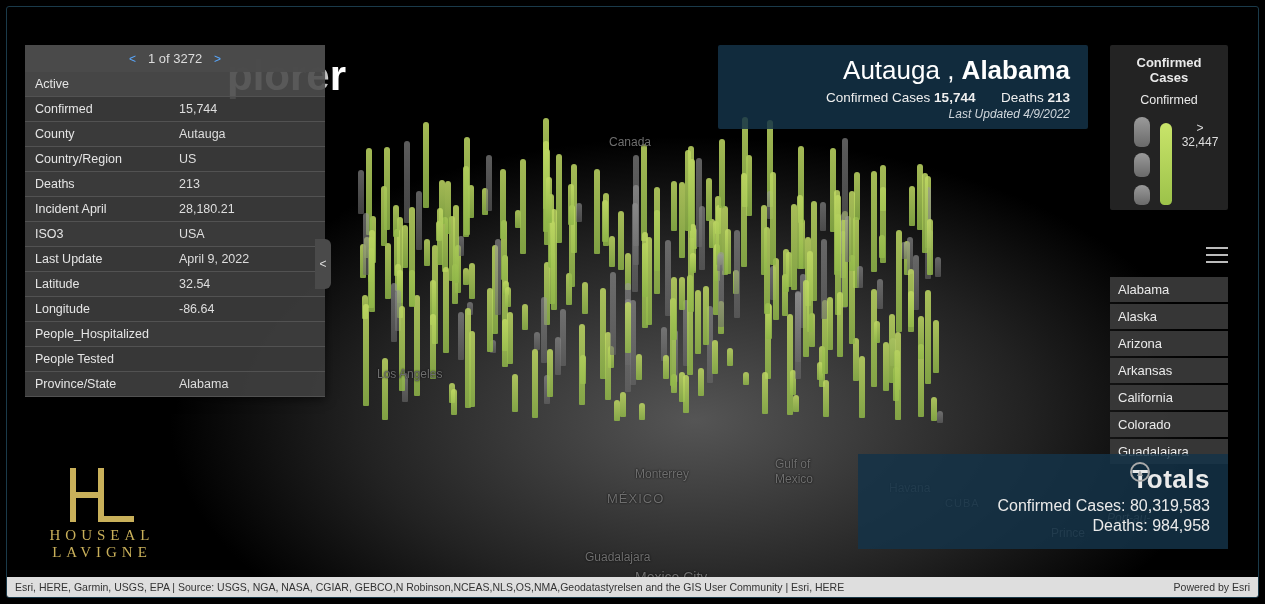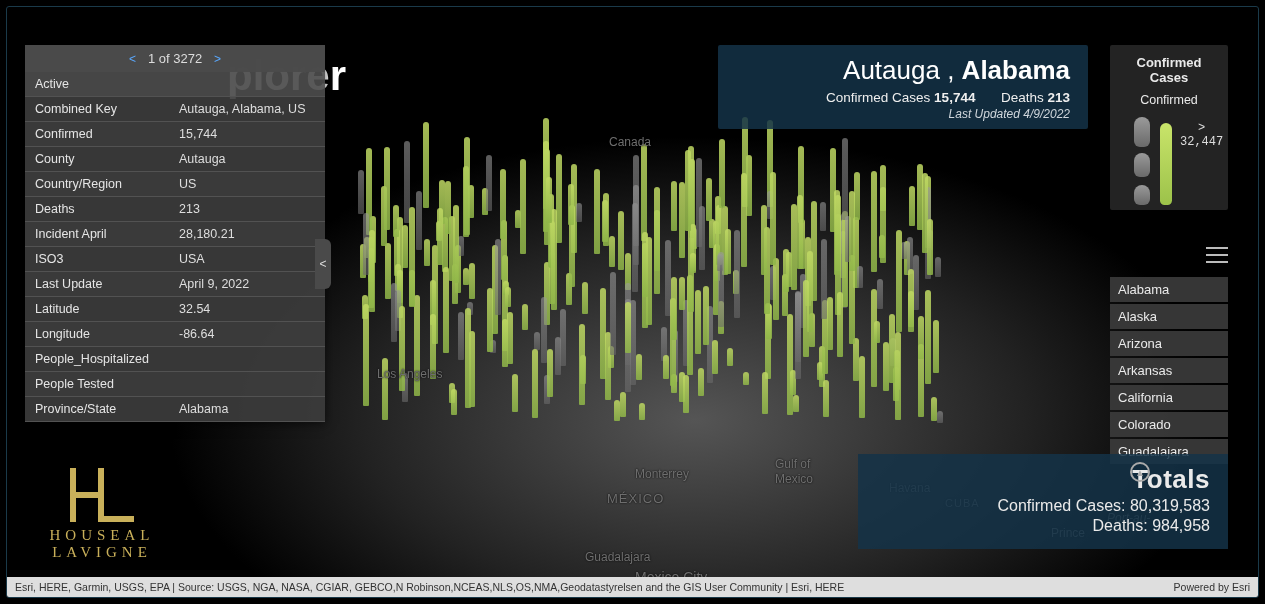--- a/index.html
+++ b/index.html
@@ -98,21 +98,20 @@
     border-radius: 2px;
     padding: 10px 8px;
     text-align: center;
   }
   .legend .t { font-size: 13px; font-weight: 700; margin-bottom: 8px; }
   .legend .s { font-size: 12.5px; margin-bottom: 8px; }
   .legend .cyls {
     position: relative;
     height: 90px;
     width: 100%;
-    font-family: Liberation Mono, monospace;
   }
   .cyl {
     position: absolute;
     bottom: 0;
     width: 16px;
     height: 22px;
     background: linear-gradient(#9a9a9a,#6a6a6a);
     border-radius: 8px 8px 6px 6px;
   }
   .cyl.big { left: 16px; bottom: 58px; height: 30px; }
@@ -527,24 +526,20 @@
       <span>1 of 3272</span>
       <span class="arrow">&gt;</span>
     </div>
     <table>
         <tbody id="popup-rows">
           <tr class="hl">
             <td class="key">Active</td>
             <td></td>
           </tr>
           <tr>
-            <td class="key">Combined Key</td>
-            <td>Autauga, Alabama, US</td>
-          </tr>
-          <tr>
             <td class="key">Confirmed</td>
             <td>15,744</td>
           </tr>
           <tr>
             <td class="key">County</td>
             <td>Autauga</td>
           </tr>
           <tr>
             <td class="key">Country/Region</td>
             <td>US</td>

